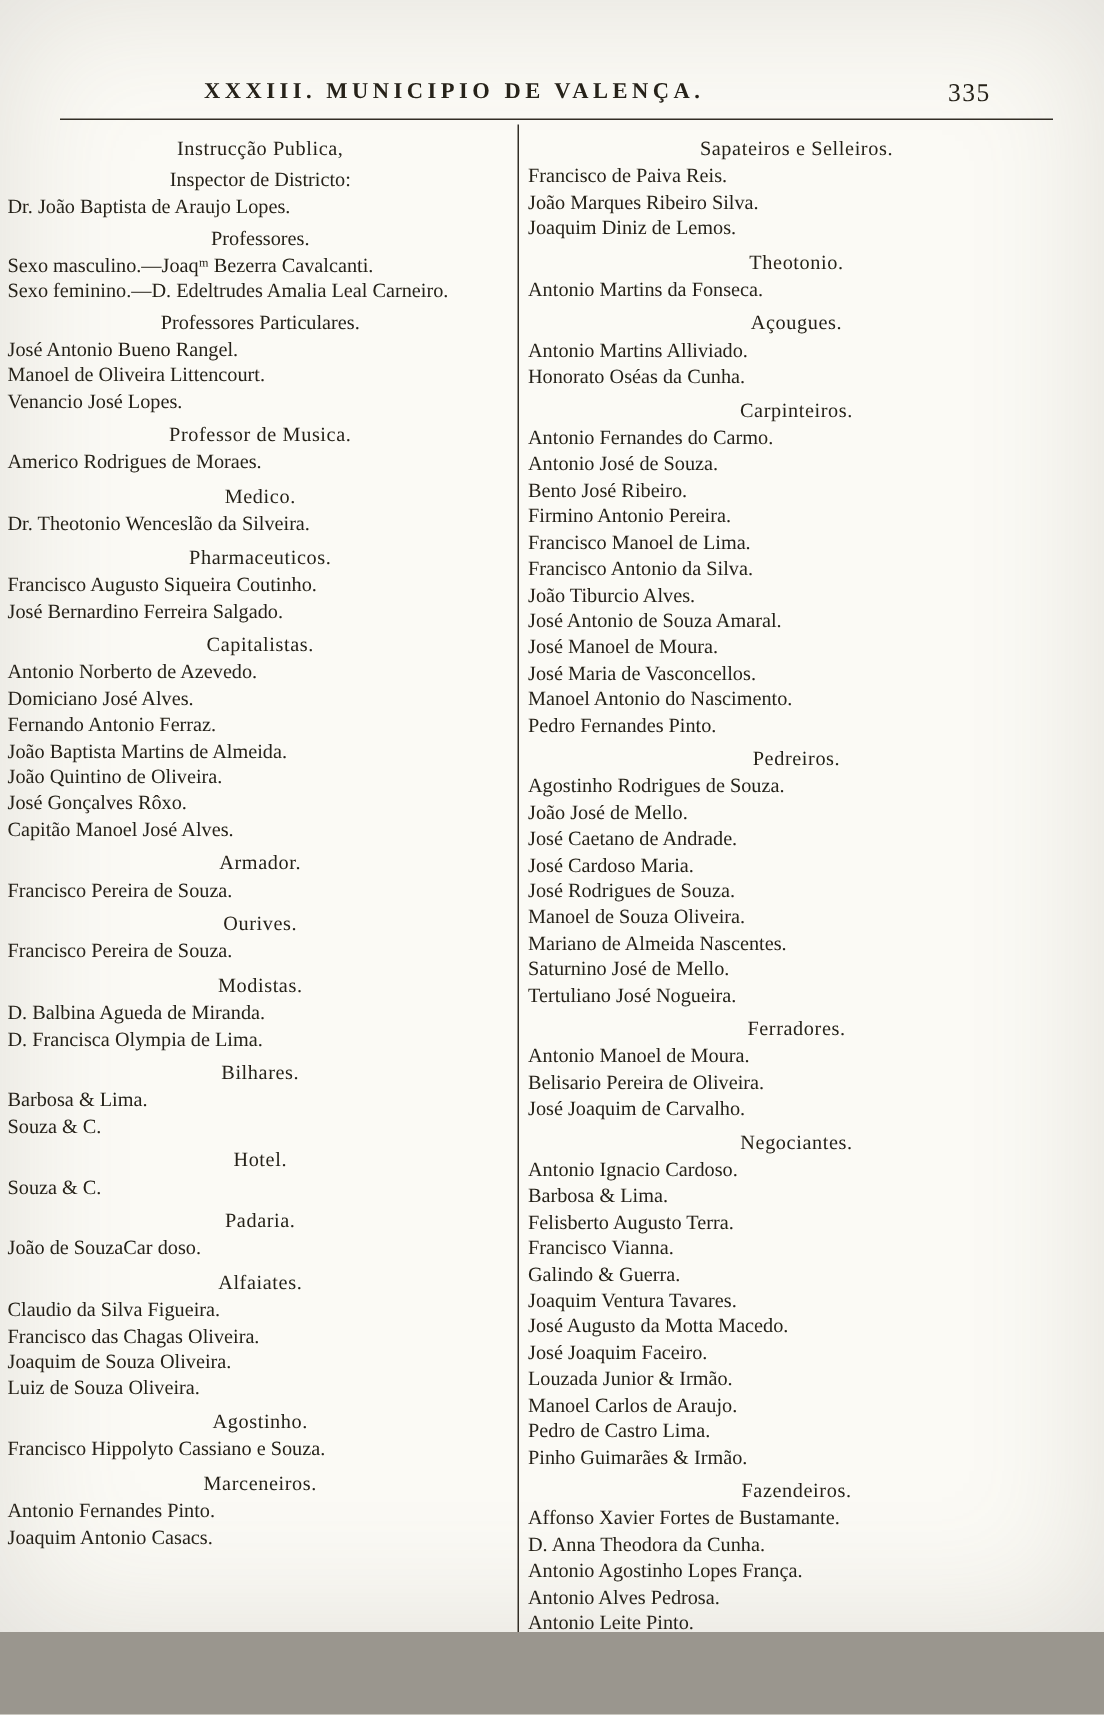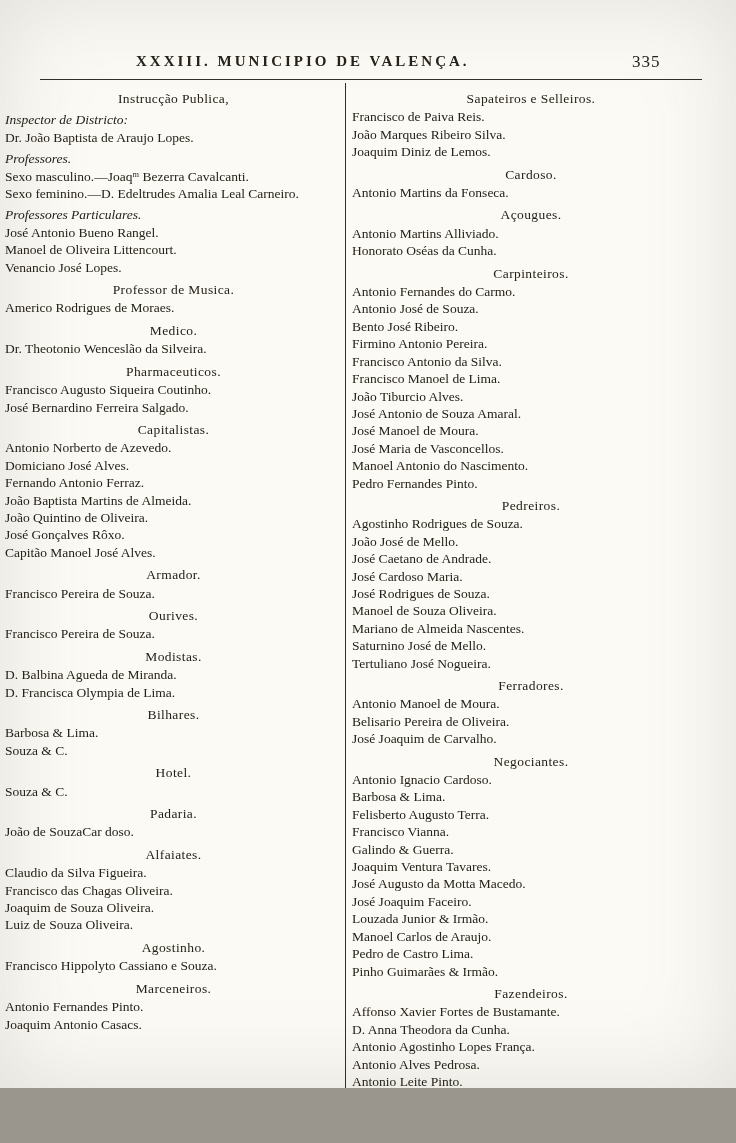--- a/index.html
+++ b/index.html
@@ -67,22 +67,21 @@
   .col-left  { left: 5px;   width: 337px; }
   .col-right { left: 352px; width: 358px; }
   .heading {
     font-weight: normal;
     text-align: center;
     letter-spacing: 0.4px;
     margin-top: 5px;
     margin-bottom: 1px;
   }
   .subheading {
-    font-style: italic;
-    text-align: left;
+    text-align: center;
     margin-top: 4px;
   }
   .entry {
     padding-left: 14px;
     text-indent: -14px;
   }
 </style>
 </head>
 <body>
 
@@ -140,32 +139,32 @@
       <div class="entry">Francisco Hippolyto Cassiano e Souza.</div>
       <div class="heading">Marceneiros.</div>
       <div class="entry">Antonio Fernandes Pinto.</div>
       <div class="entry">Joaquim Antonio Casacs.</div>
     </div>
   <div class="col col-right">
       <div class="heading">Sapateiros e Selleiros.</div>
       <div class="entry">Francisco de Paiva Reis.</div>
       <div class="entry">João Marques Ribeiro Silva.</div>
       <div class="entry">Joaquim Diniz de Lemos.</div>
-      <div class="heading">Cardoso.</div>
+      <div class="heading">Theotonio.</div>
       <div class="entry">Antonio Martins da Fonseca.</div>
       <div class="heading">Açougues.</div>
       <div class="entry">Antonio Martins Alliviado.</div>
       <div class="entry">Honorato Oséas da Cunha.</div>
       <div class="heading">Carpinteiros.</div>
       <div class="entry">Antonio Fernandes do Carmo.</div>
       <div class="entry">Antonio José de Souza.</div>
       <div class="entry">Bento José Ribeiro.</div>
       <div class="entry">Firmino Antonio Pereira.</div>
+      <div class="entry">Francisco Manoel de Lima.</div>
       <div class="entry">Francisco Antonio da Silva.</div>
-      <div class="entry">Francisco Manoel de Lima.</div>
       <div class="entry">João Tiburcio Alves.</div>
       <div class="entry">José Antonio de Souza Amaral.</div>
       <div class="entry">José Manoel de Moura.</div>
       <div class="entry">José Maria de Vasconcellos.</div>
       <div class="entry">Manoel Antonio do Nascimento.</div>
       <div class="entry">Pedro Fernandes Pinto.</div>
       <div class="heading">Pedreiros.</div>
       <div class="entry">Agostinho Rodrigues de Souza.</div>
       <div class="entry">João José de Mello.</div>
       <div class="entry">José Caetano de Andrade.</div>

